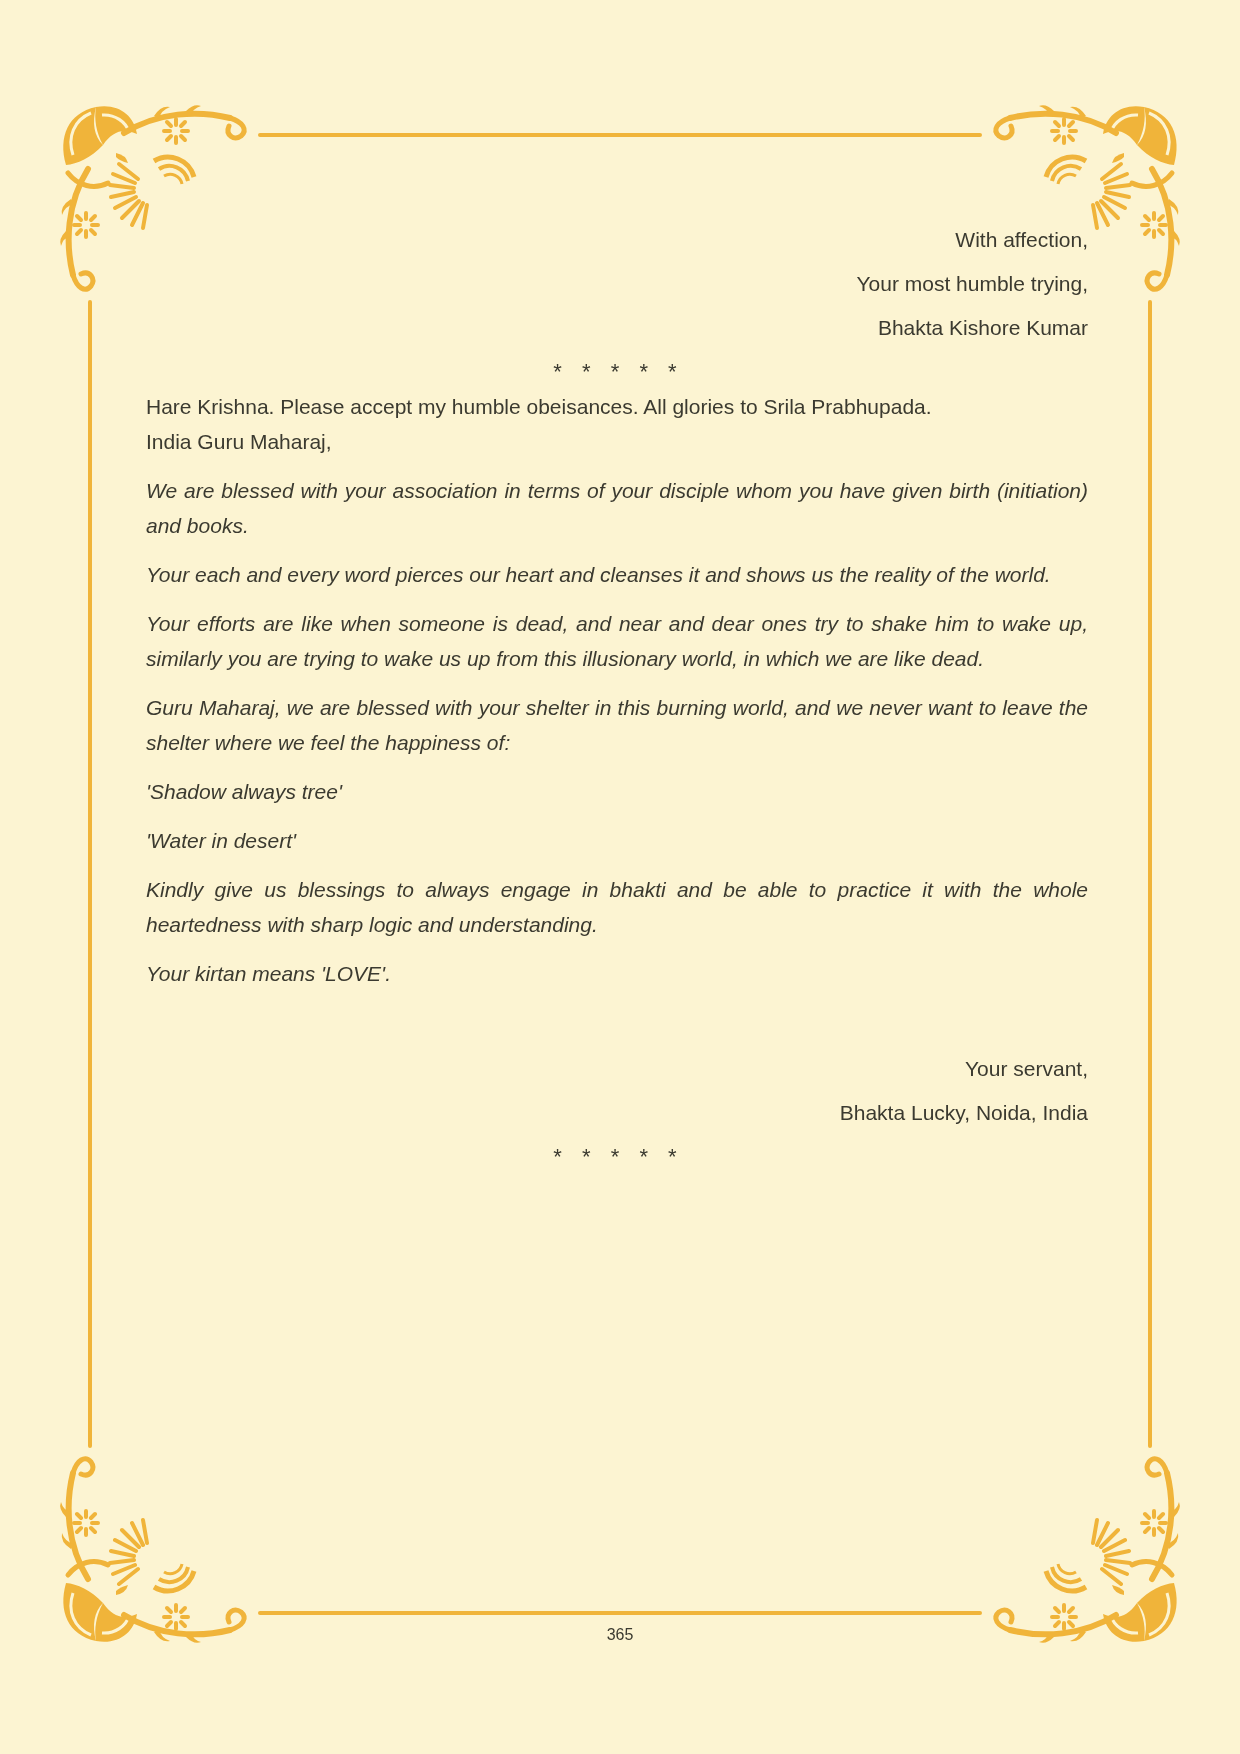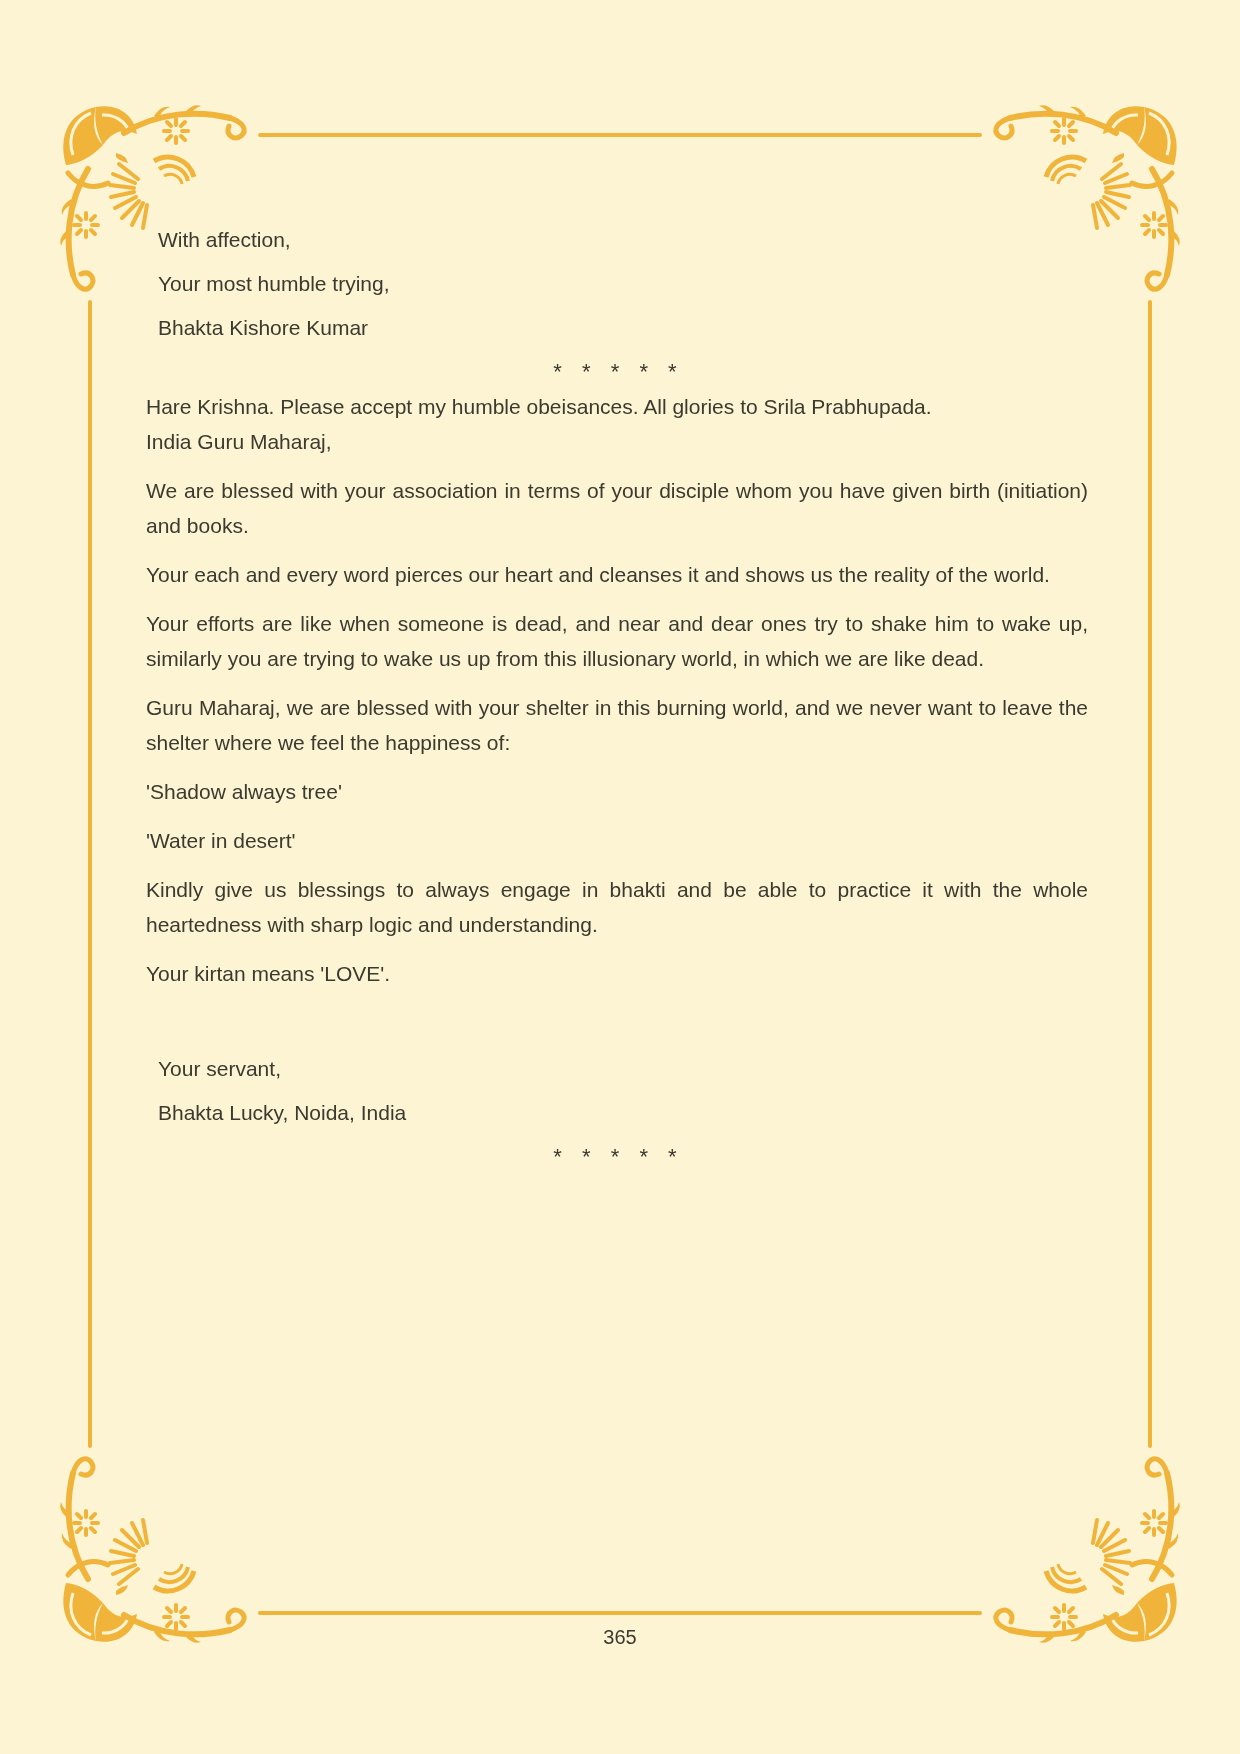--- a/index.html
+++ b/index.html
@@ -28,39 +28,39 @@
 
   .content {
     position: absolute;
     left: 146px; top: 0;
     width: 942px;
     font-size: 21px;
     line-height: 35px;
   }
   .content p { margin: 0; }
   .sig-block { margin-top: 222px; }
-  .sig-block p, .closing-block p { margin: 0 0 9px 12px; }
+  .sig-block p, .closing-block p { margin: 0 0 9px 12px; text-align: right; }
   .separator {
     text-align: center;
     letter-spacing: 4px;
     word-spacing: 6px;
     font-size: 22px;
   }
   .sep-1 { margin-top: 96px; }
   .obeisance { margin-top: 64px; }
   .salutation { margin-top: 66px; }
-  .body-para { text-align: justify; margin-top: 14px !important; }
+  .body-para { text-align: justify; margin-top: 14px !important; font-style: italic; }
   .closing-block { margin-top: 60px; }
   .sep-2 { margin-top: 60px; }
   .page-number {
     position: absolute;
     left: 0; top: 1626px;
     width: 1240px;
     text-align: center;
-    font-size: 20px;
+    font-size: 16px;
   }
   svg.defs { position: absolute; width: 0; height: 0; }
 </style>
 </head>
 <body>
 
 <svg class="defs" aria-hidden="true">
   <defs>
     <g id="orn" stroke="currentColor" fill="currentColor">
 

